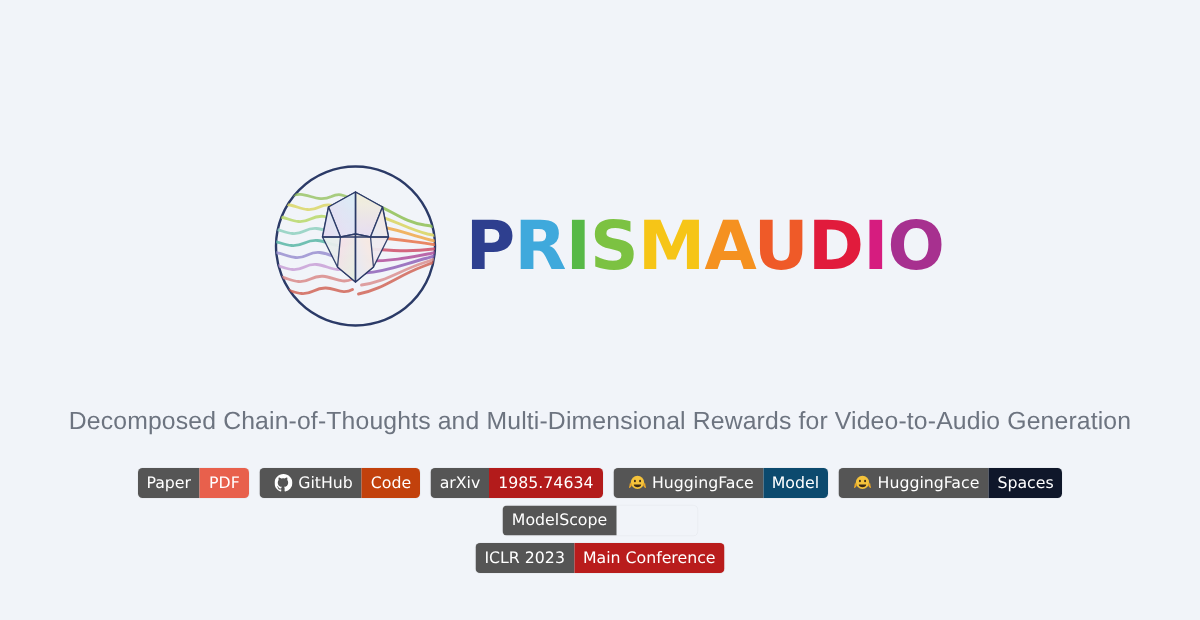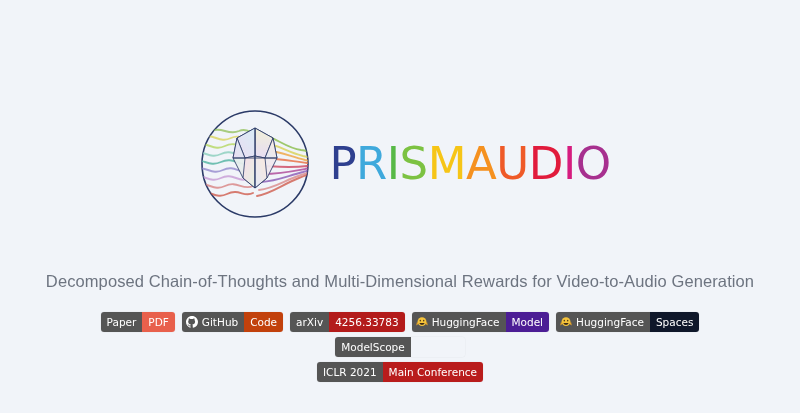--- a/index.html
+++ b/index.html
@@ -34,21 +34,21 @@
     gap: 8px;
   }
   .logo-emblem {
     width: 132px;
     height: 120px;
     flex: 0 0 auto;
     display: block;
   }
   .wordmark {
     font-family: "DejaVu Sans", sans-serif;
-    font-weight: normal;
+    font-weight: bold;
     font-size: 45px;
     letter-spacing: -0.5px;
     line-height: 1;
     white-space: nowrap;
     padding-bottom: 2px;
   }
   .wordmark span { display: inline; }
 
   
   .subtitle {
@@ -85,21 +85,21 @@
   }
   .badge .seg {
     display: inline-flex;
     align-items: center;
     gap: 4px;
     padding: 0 6px;
     color: #ffffff;
     font-weight: normal;
   }
   .badge .seg.left  { background: #555555; }
-  .badge .seg.icon-pad { padding-left: 4px; }
+  .badge .seg.icon-pad { padding-left: 10px; }
 
   .seg-label { display: inline-block; }
 
   .badge-icon {
     width: 12px;
     height: 12px;
     flex: 0 0 auto;
     display: inline-block;
   }
   .cn { font-family: "DejaVu Sans", sans-serif; font-size: 10.5px; margin-top: 32px; }
@@ -210,37 +210,37 @@
       <span class="seg" style="background:#c2410c">
         <span class="seg-label">Code</span>
       </span>
     </a>
 
     <a class="badge">
       <span class="seg left">
         <span class="seg-label">arXiv</span>
       </span>
       <span class="seg" style="background:#b31b1b">
-        <span class="seg-label">4256.33783</span>
+        <span class="seg-label">1985.74634</span>
       </span>
     </a>
 
     <a class="badge">
       <span class="seg left icon-pad">
         <svg class="badge-icon" viewBox="0 0 16 16">
           <circle cx="8" cy="7.4" r="5.9" fill="#f5c33b"></circle>
           <ellipse cx="5.7" cy="6.2" rx="0.85" ry="1.05" fill="#3b2a17"></ellipse>
           <ellipse cx="10.3" cy="6.2" rx="0.85" ry="1.05" fill="#3b2a17"></ellipse>
           <path d="M4.7 9.4h6.6c0 1.5-1.5 2.4-3.3 2.4s-3.3-.9-3.3-2.4z" fill="#3b2a17"></path>
           <path d="M1.1 8.4c.9-.5 1.9.1 1.9 1 0 1.2-.9 2.3-1.7 2.9-.5.4-1.1-.2-.8-.8.4-.8.5-1.9.6-3.1z" fill="#e8a628"></path>
           <path d="M14.9 8.4c-.9-.5-1.9.1-1.9 1 0 1.2.9 2.3 1.7 2.9.5.4 1.1-.2.8-.8-.4-.8-.5-1.9-.6-3.1z" fill="#e8a628"></path>
         </svg>
         <span class="seg-label">HuggingFace</span>
       </span>
-      <span class="seg" style="background:#4c1d95">
+      <span class="seg" style="background:#0c4a6e">
         <span class="seg-label">Model</span>
       </span>
     </a>
 
     <a class="badge">
       <span class="seg left icon-pad">
         <svg class="badge-icon" viewBox="0 0 16 16">
           <circle cx="8" cy="7.4" r="5.9" fill="#f5c33b"></circle>
           <ellipse cx="5.7" cy="6.2" rx="0.85" ry="1.05" fill="#3b2a17"></ellipse>
           <ellipse cx="10.3" cy="6.2" rx="0.85" ry="1.05" fill="#3b2a17"></ellipse>
@@ -261,21 +261,21 @@
       </span>
       <span class="seg cn" style="background:#97ca00">
         <span class="seg-label">在线体验</span>
       </span>
     </a>
   </div>
 
   <div class="row2">
     <a class="badge">
       <span class="seg left">
-        <span class="seg-label">ICLR 2021</span>
+        <span class="seg-label">ICLR 2023</span>
       </span>
       <span class="seg" style="background:#b91c1c">
         <span class="seg-label">Main Conference</span>
       </span>
     </a>
   </div>
 
 </div>
 
 </body></html>

